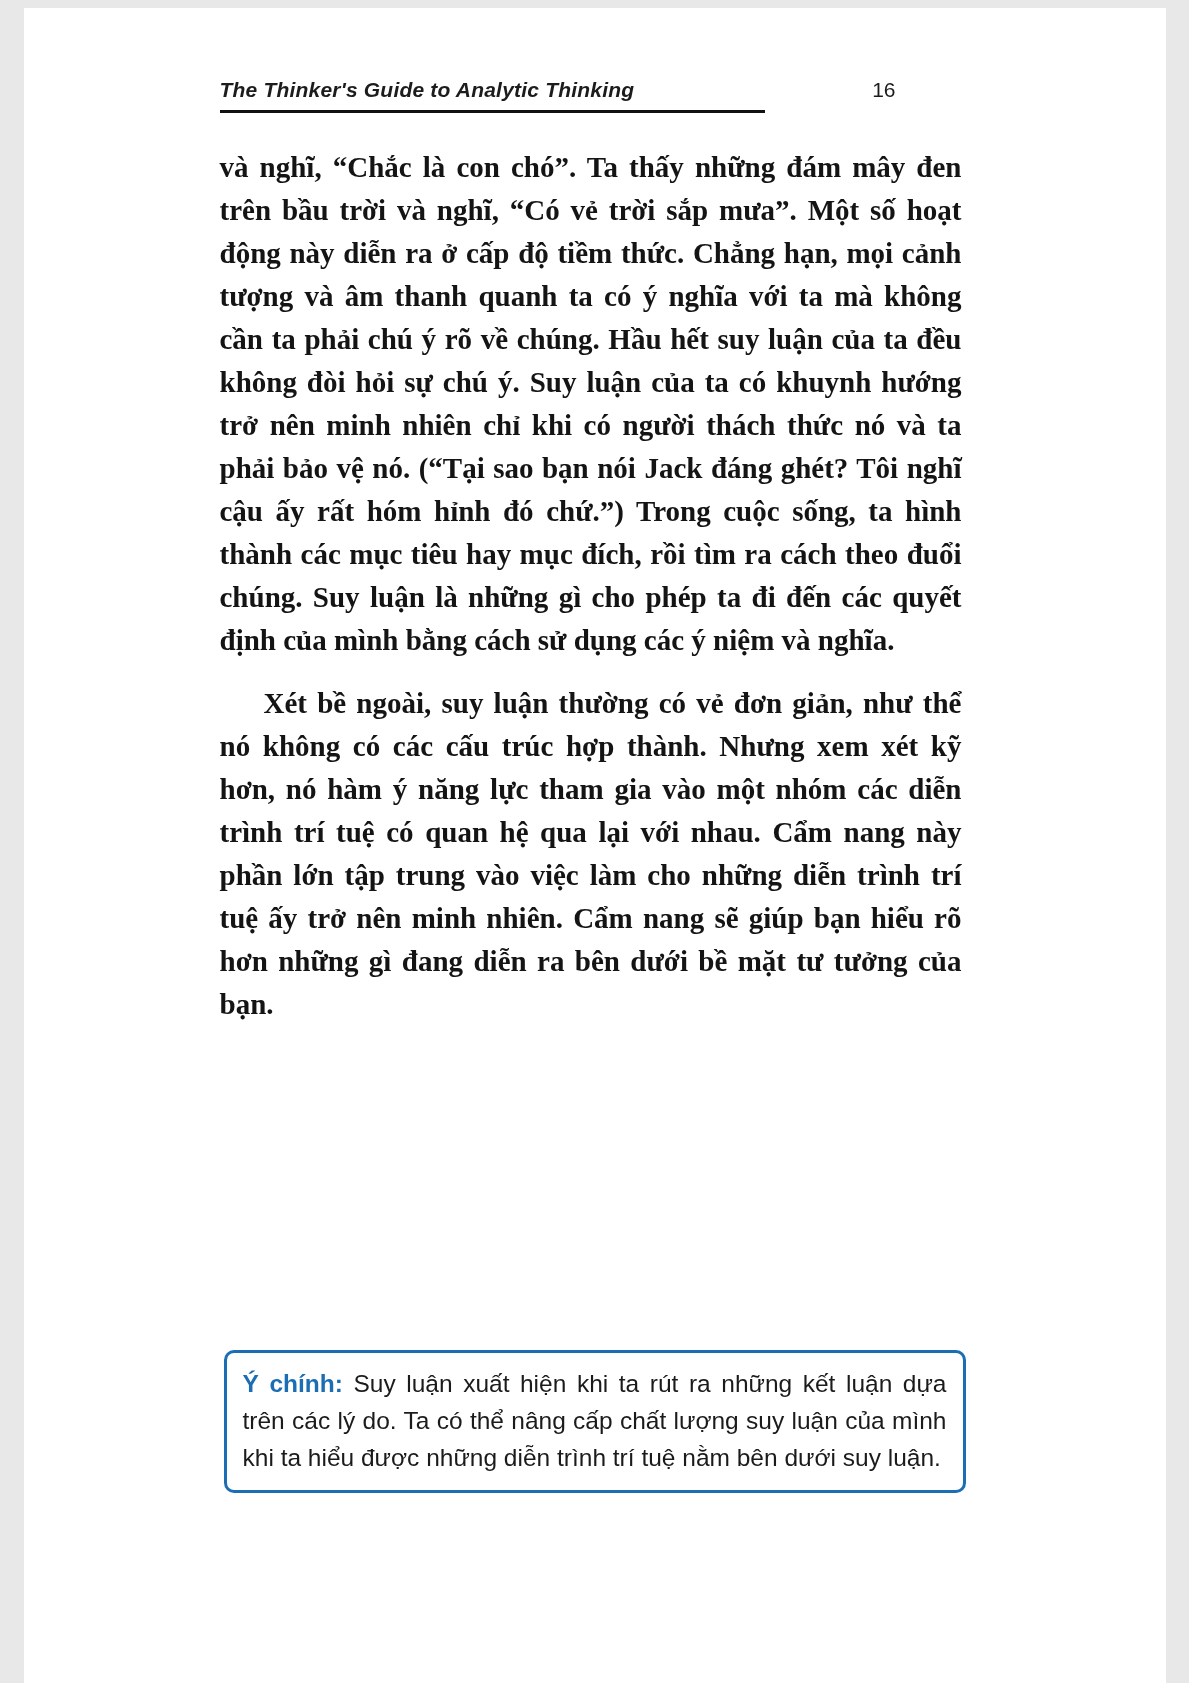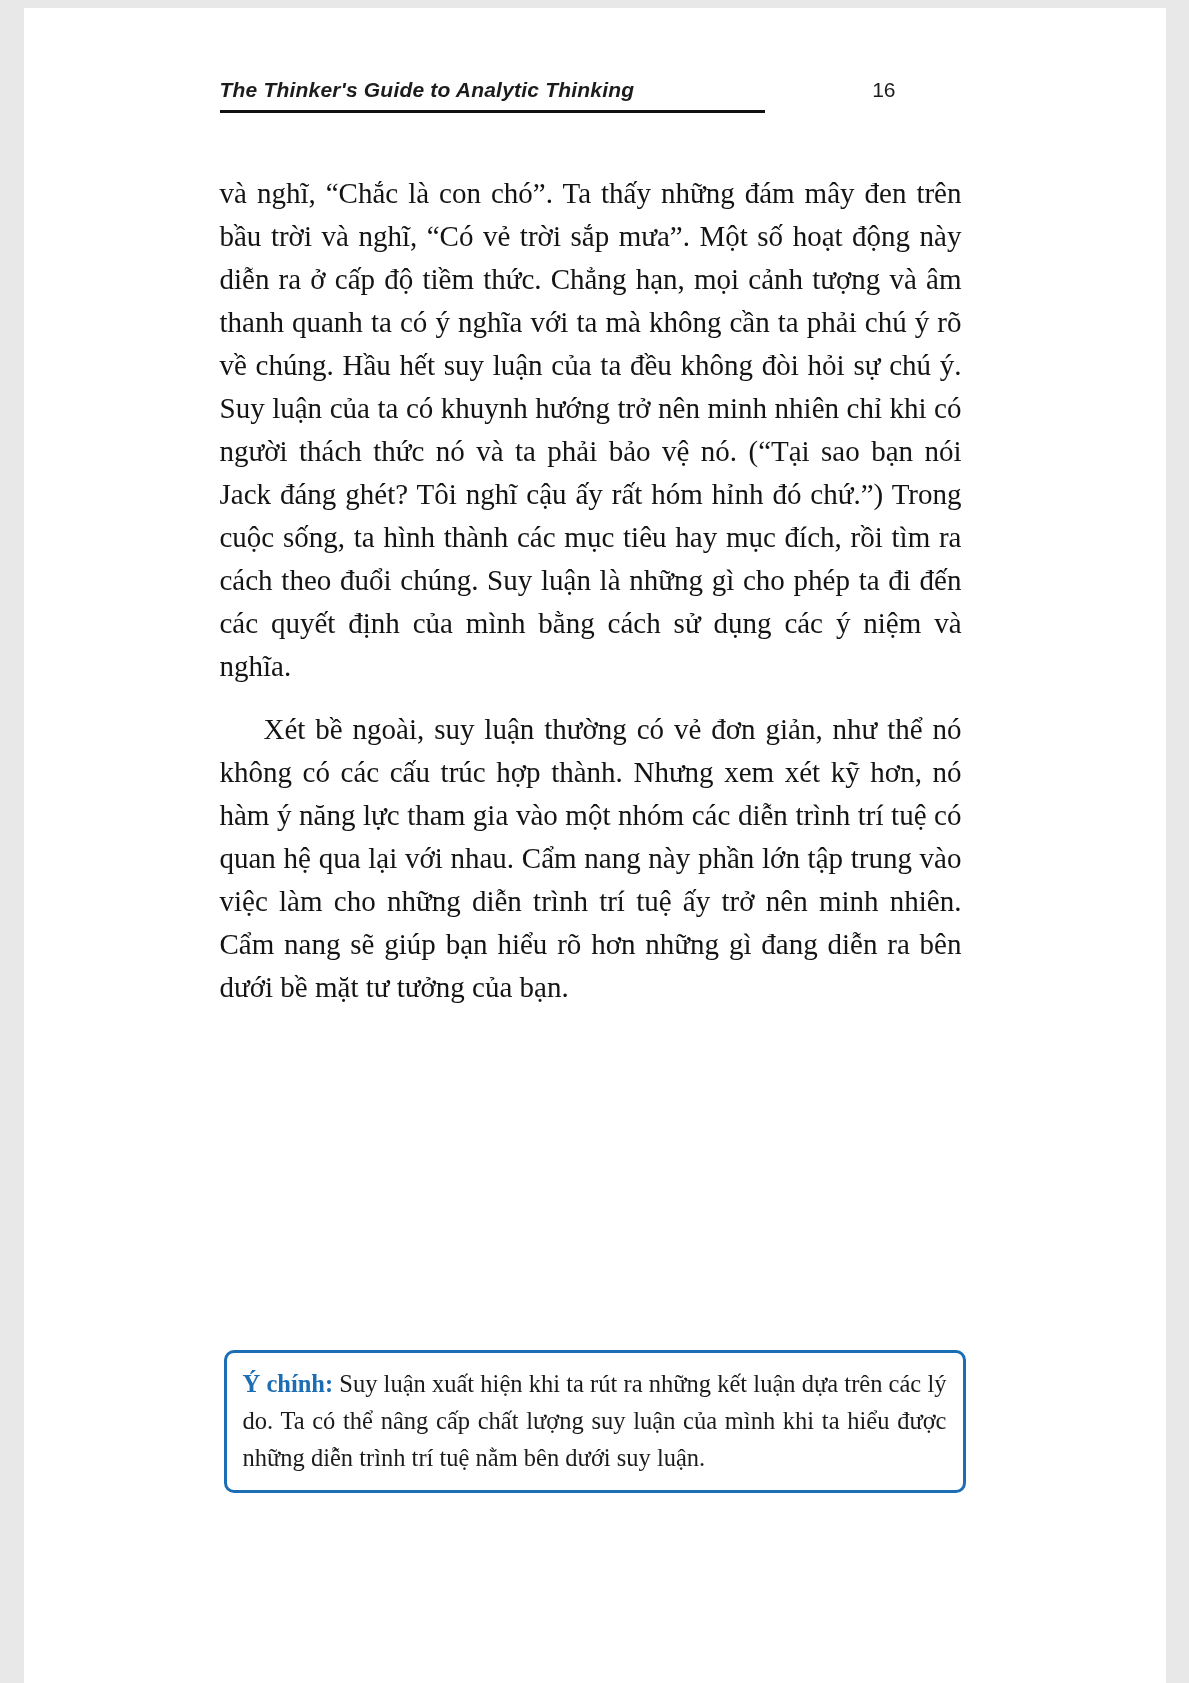--- a/index.html
+++ b/index.html
@@ -43,23 +43,24 @@
     padding-right: 80px;
   }
   .header-rule {
     margin-top: 8px;
     width: 545px;
     height: 3px;
     background: #111111;
   }
   .content {
     position: absolute;
-    top: 164px;
+    top: 138px;
     left: 196px;
     width: 742px;
+    font-weight: bold;
   }
   .para {
     margin: 0;
     font-size: 29px;
     line-height: 43px;
     text-align: justify;
     color: #141414;
   }
   .para-indent {
     margin-top: 20px;
@@ -67,21 +68,21 @@
   }
   .key-box {
     position: absolute;
     top: 1342px;
     left: 200px;
     width: 742px;
     box-sizing: border-box;
     border: 3px solid #1c6eb4;
     border-radius: 10px;
     padding: 12px 16px 14px 16px;
-    font-family: Liberation Serif, serif;
+    font-family: Liberation Sans, sans-serif;
     font-size: 24.5px;
     line-height: 37px;
     color: #1b1b1b;
     text-align: justify;
     background: #ffffff;
   }
   .key-label {
     color: #1c6eb4;
     font-weight: 700;
   }

